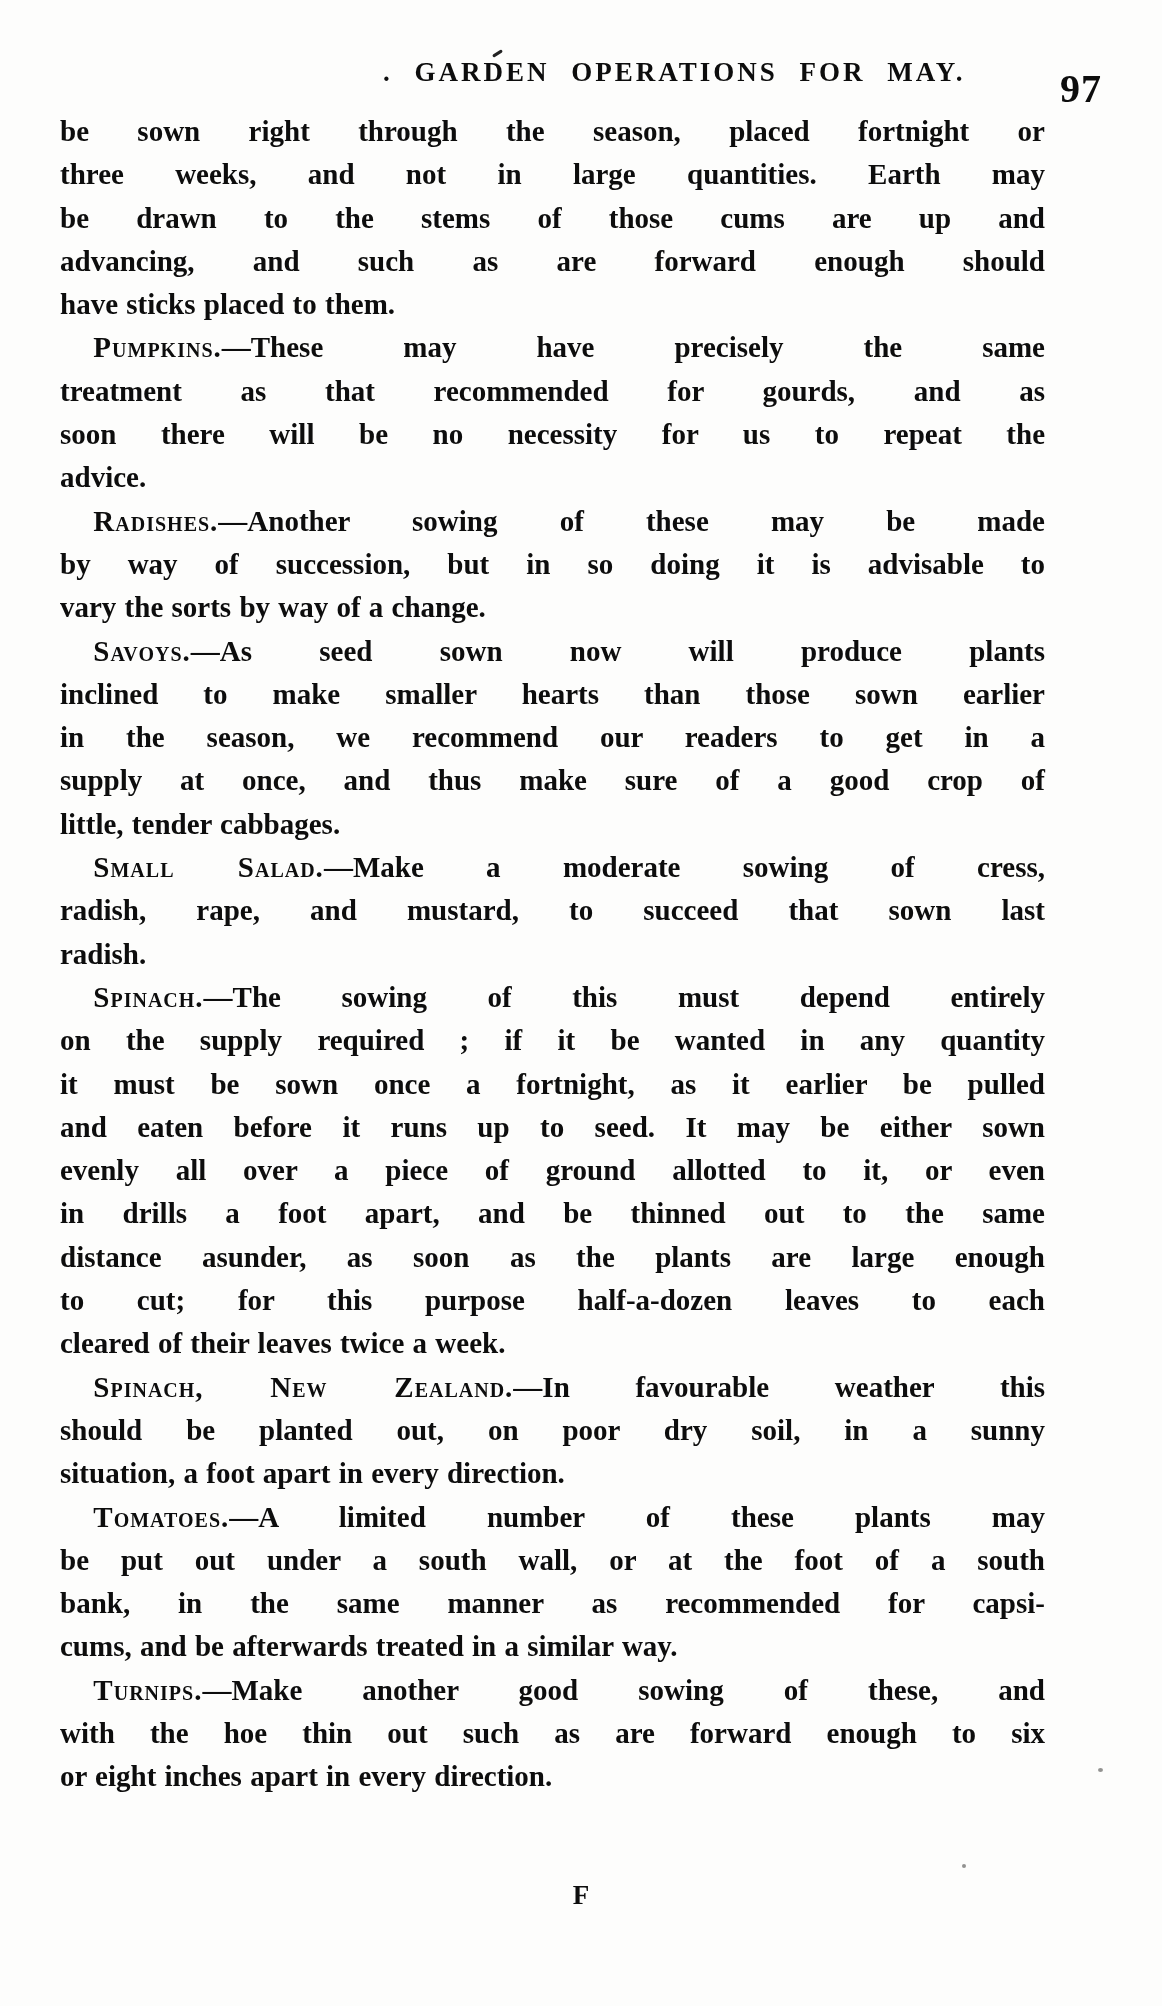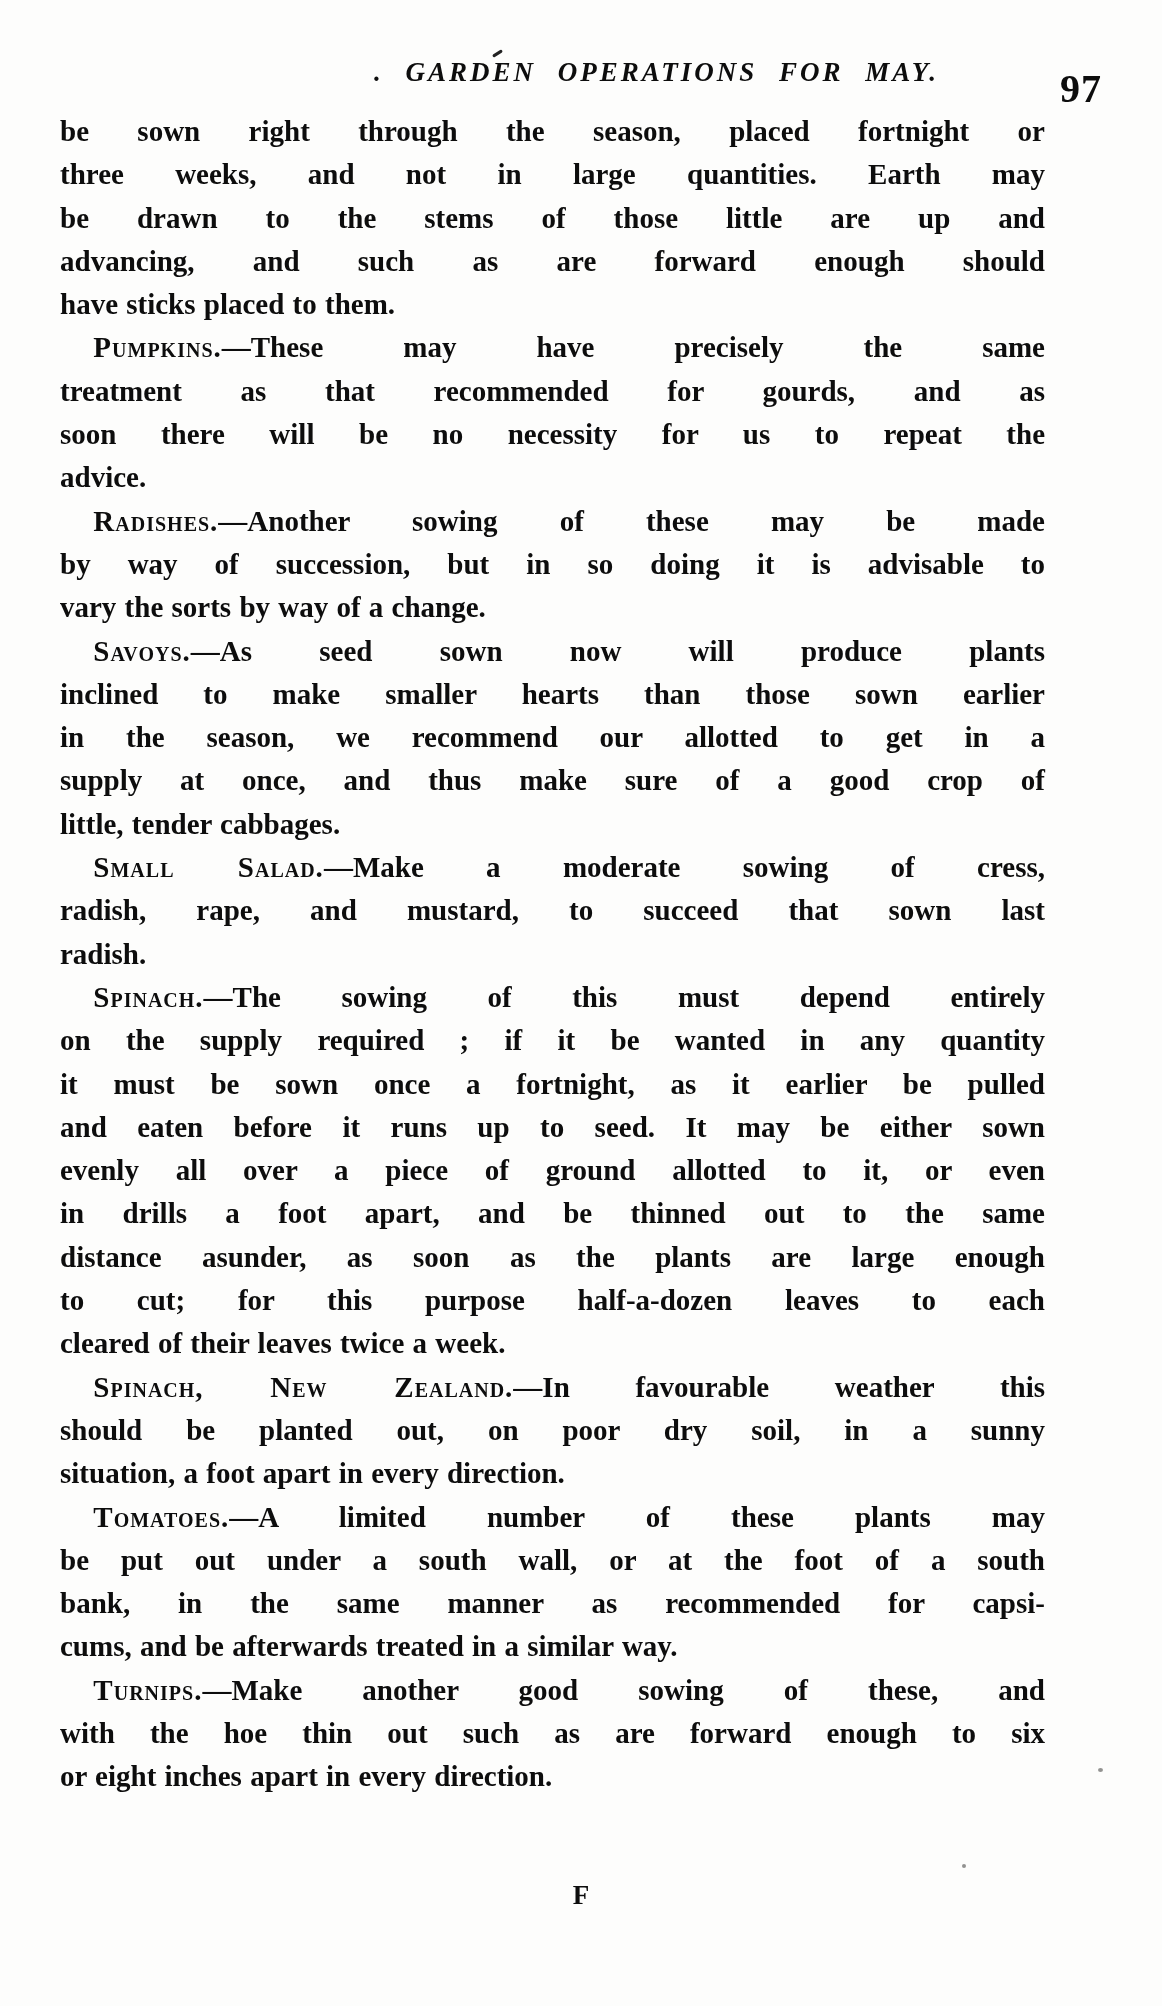--- a/index.html
+++ b/index.html
@@ -9,26 +9,25 @@
     height: 2006px;
     background: #fdfdfc;
     font-family: "Liberation Serif", "DejaVu Serif", serif;
     color: #0d0d0d;
     font-weight: bold;
     overflow: hidden;
   }
   .running-title {
     position: absolute;
     top: 57px;
-    left: 374px;
+    left: 383px;
     font-size: 27px;
     letter-spacing: 3px;
     word-spacing: 12px;
     white-space: nowrap;
-    font-style: italic;
   }
   .page-number {
     position: absolute;
     top: 44px;
     left: 1060px;
     font-size: 40px;
     letter-spacing: 1px;
     margin-top: 21px;
   }
   .text-block {
@@ -86,39 +85,39 @@
   <header>
     <div class="accent-mark"></div>
     <div class="running-title">. GARDEN OPERATIONS FOR MAY.</div>
     <div class="page-number">97</div>
   </header>
 
   <main class="text-block" id="text-block">
       <div class="paragraph">
         <div class="line">be sown right through the season, placed fortnight or</div>
         <div class="line">three weeks, and not in large quantities.  Earth may</div>
-        <div class="line">be drawn to the stems of those little are up and</div>
+        <div class="line">be drawn to the stems of those cums are up and</div>
         <div class="line">advancing, and such as are forward enough should</div>
         <div class="line last">have sticks placed to them.</div>
       </div>
       <div class="paragraph">
         <div class="line indent"><span class="lead">Pumpkins.</span>—These may have precisely the same</div>
         <div class="line">treatment as that recommended for gourds, and as</div>
         <div class="line">soon there will be no necessity for us to repeat the</div>
         <div class="line last">advice.</div>
       </div>
       <div class="paragraph">
         <div class="line indent"><span class="lead">Radishes.</span>—Another sowing of these may be made</div>
         <div class="line">by way of succession, but in so doing it is advisable to</div>
         <div class="line last">vary the sorts by way of a change.</div>
       </div>
       <div class="paragraph">
         <div class="line indent"><span class="lead">Savoys.</span>—As seed sown now will produce plants</div>
         <div class="line">inclined to make smaller hearts than those sown earlier</div>
-        <div class="line">in the season, we recommend our allotted to get in a</div>
+        <div class="line">in the season, we recommend our readers to get in a</div>
         <div class="line">supply at once, and thus make sure of a good crop of</div>
         <div class="line last">little, tender cabbages.</div>
       </div>
       <div class="paragraph">
         <div class="line indent"><span class="lead">Small Salad.</span>—Make a moderate sowing of cress,</div>
         <div class="line">radish, rape, and mustard, to succeed that sown last</div>
         <div class="line last">radish.</div>
       </div>
       <div class="paragraph">
         <div class="line indent"><span class="lead">Spinach.</span>—The sowing of this must depend entirely</div>

